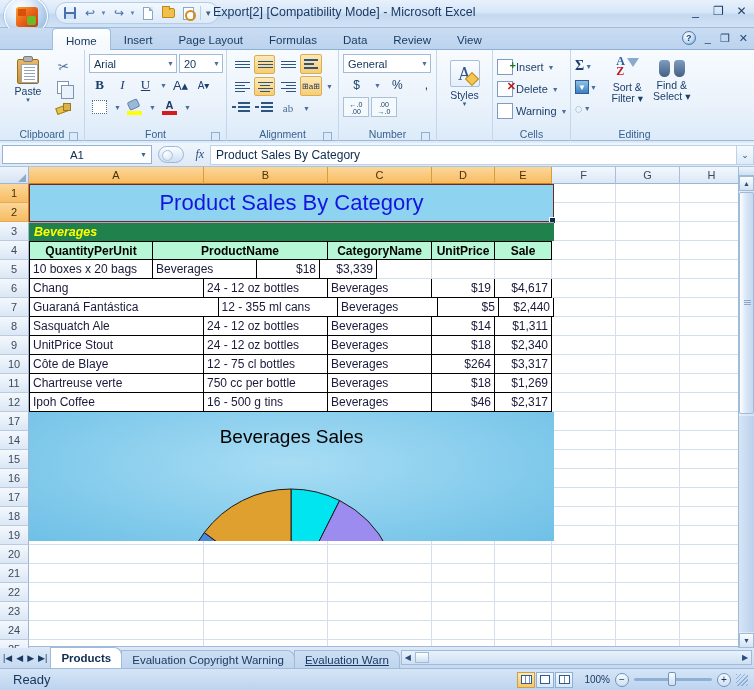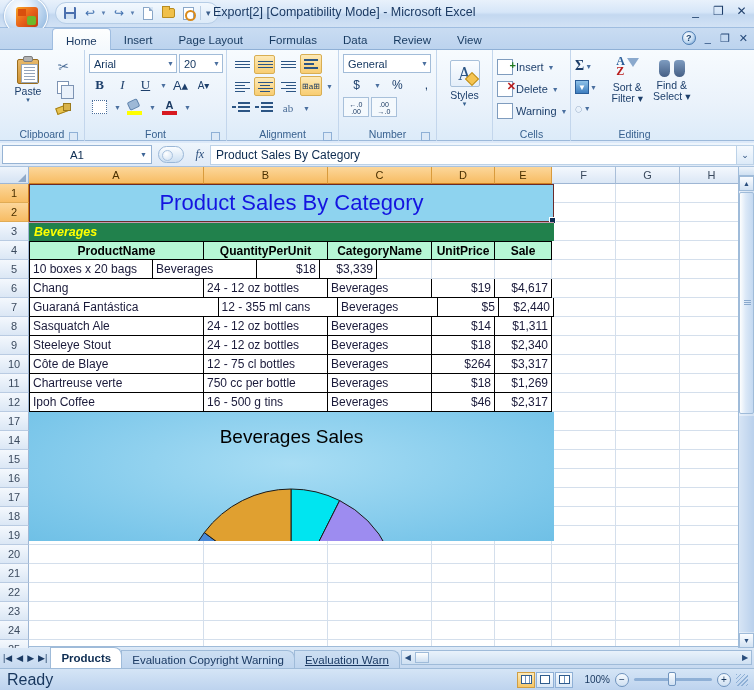--- a/index.html
+++ b/index.html
@@ -286,21 +286,21 @@
     background:linear-gradient(to bottom,#e9f2fb,#cfe0f2);border:1px solid #9fbbd9; }
   .tabscroll .tsb{ width:12px;text-align:center;font-size:8px;color:#2a4e7d; }
   .tabscroll .tsthumb{ width:14px;height:11px;margin-left:1px;
     background:linear-gradient(to bottom,#fdfefe,#cfe0f2);border:1px solid #9fbbd9; }
   .tabscroll .tstrack{ flex:1; }
 
   
   .statusbar{ position:absolute; left:0; bottom:0; width:754px; height:22px;
     background:linear-gradient(to bottom,#d5e5f6,#bdd3ee);
     border-top:1px solid #9fbbd9; display:flex; align-items:center; }
-  .ready{ padding-left:7px; font-size:16px; color:#17365d; }
+  .ready{ padding-left:13px; font-size:13px; color:#17365d; }
   .sb-right{ margin-left:auto; display:flex; align-items:center; gap:5px; padding-right:6px; }
   .viewbtns{ display:flex; gap:1px; }
   .vb{ width:18px;height:16px;border:1px solid #8fb0d6;display:flex;align-items:center;
     justify-content:center;background:linear-gradient(to bottom,#f4f9fd,#d9e7f6); }
   .vb.on{ background:linear-gradient(to bottom,#fde9b6,#f6c667);border-color:#cf9e44; }
   .vb .gsq{ width:11px;height:9px;border:1px solid #2f5c8e;
     background:repeating-linear-gradient(to right,#fff 0 3px,#6f94bd 3px 4px); }
   .zoomlbl{ font-size:10px;color:#17365d;width:32px;text-align:right; }
   .zcirc{ width:14px;height:14px;border-radius:50%;border:1px solid #6f93bd;
     background:linear-gradient(to bottom,#f6fafe,#cfe0f2);font-size:10px;color:#17365d;
@@ -970,22 +970,22 @@
 
     <div class="ov title-cell">
       <span>Product Sales By Category</span>
     </div>
 
     <div class="ov cat-cell">
       <span>Beverages</span>
     </div>
 
     <div class="ov hdr-row">
+      <div class="hdr-c" style="width:124px">QuantityPerUnit</div>
       <div class="hdr-c" style="width:175px">ProductName</div>
-      <div class="hdr-c" style="width:124px">QuantityPerUnit</div>
       <div class="hdr-c" style="width:104px">CategoryName</div>
       <div class="hdr-c" style="width:63px">UnitPrice</div>
       <div class="hdr-c" style="width:57px">Sale</div>
     </div>
 
     <div class="ov data-rows" id="datarows">
         <div class="dr">
           <div class="dc" style="width: 124px;">10 boxes x 20 bags</div>
           <div class="dc" style="width: 104px;">Beverages</div>
           <div class="dc r" style="width: 63px;">$18</div>
@@ -1006,21 +1006,21 @@
           <div class="dc r" style="width: 57px;">$2,440</div>
         </div>
         <div class="dr">
           <div class="dc" style="width: 175px;">Sasquatch Ale</div>
           <div class="dc" style="width: 124px;">24 - 12 oz bottles</div>
           <div class="dc" style="width: 104px;">Beverages</div>
           <div class="dc r" style="width: 63px;">$14</div>
           <div class="dc r" style="width: 57px;">$1,311</div>
         </div>
         <div class="dr">
-          <div class="dc" style="width: 175px;">Steeleye Stout</div>
+          <div class="dc" style="width: 175px;">UnitPrice Stout</div>
           <div class="dc" style="width: 124px;">24 - 12 oz bottles</div>
           <div class="dc" style="width: 104px;">Beverages</div>
           <div class="dc r" style="width: 63px;">$18</div>
           <div class="dc r" style="width: 57px;">$2,340</div>
         </div>
         <div class="dr">
           <div class="dc" style="width: 175px;">Côte de Blaye</div>
           <div class="dc" style="width: 124px;">12 - 75 cl bottles</div>
           <div class="dc" style="width: 104px;">Beverages</div>
           <div class="dc r" style="width: 63px;">$264</div>

